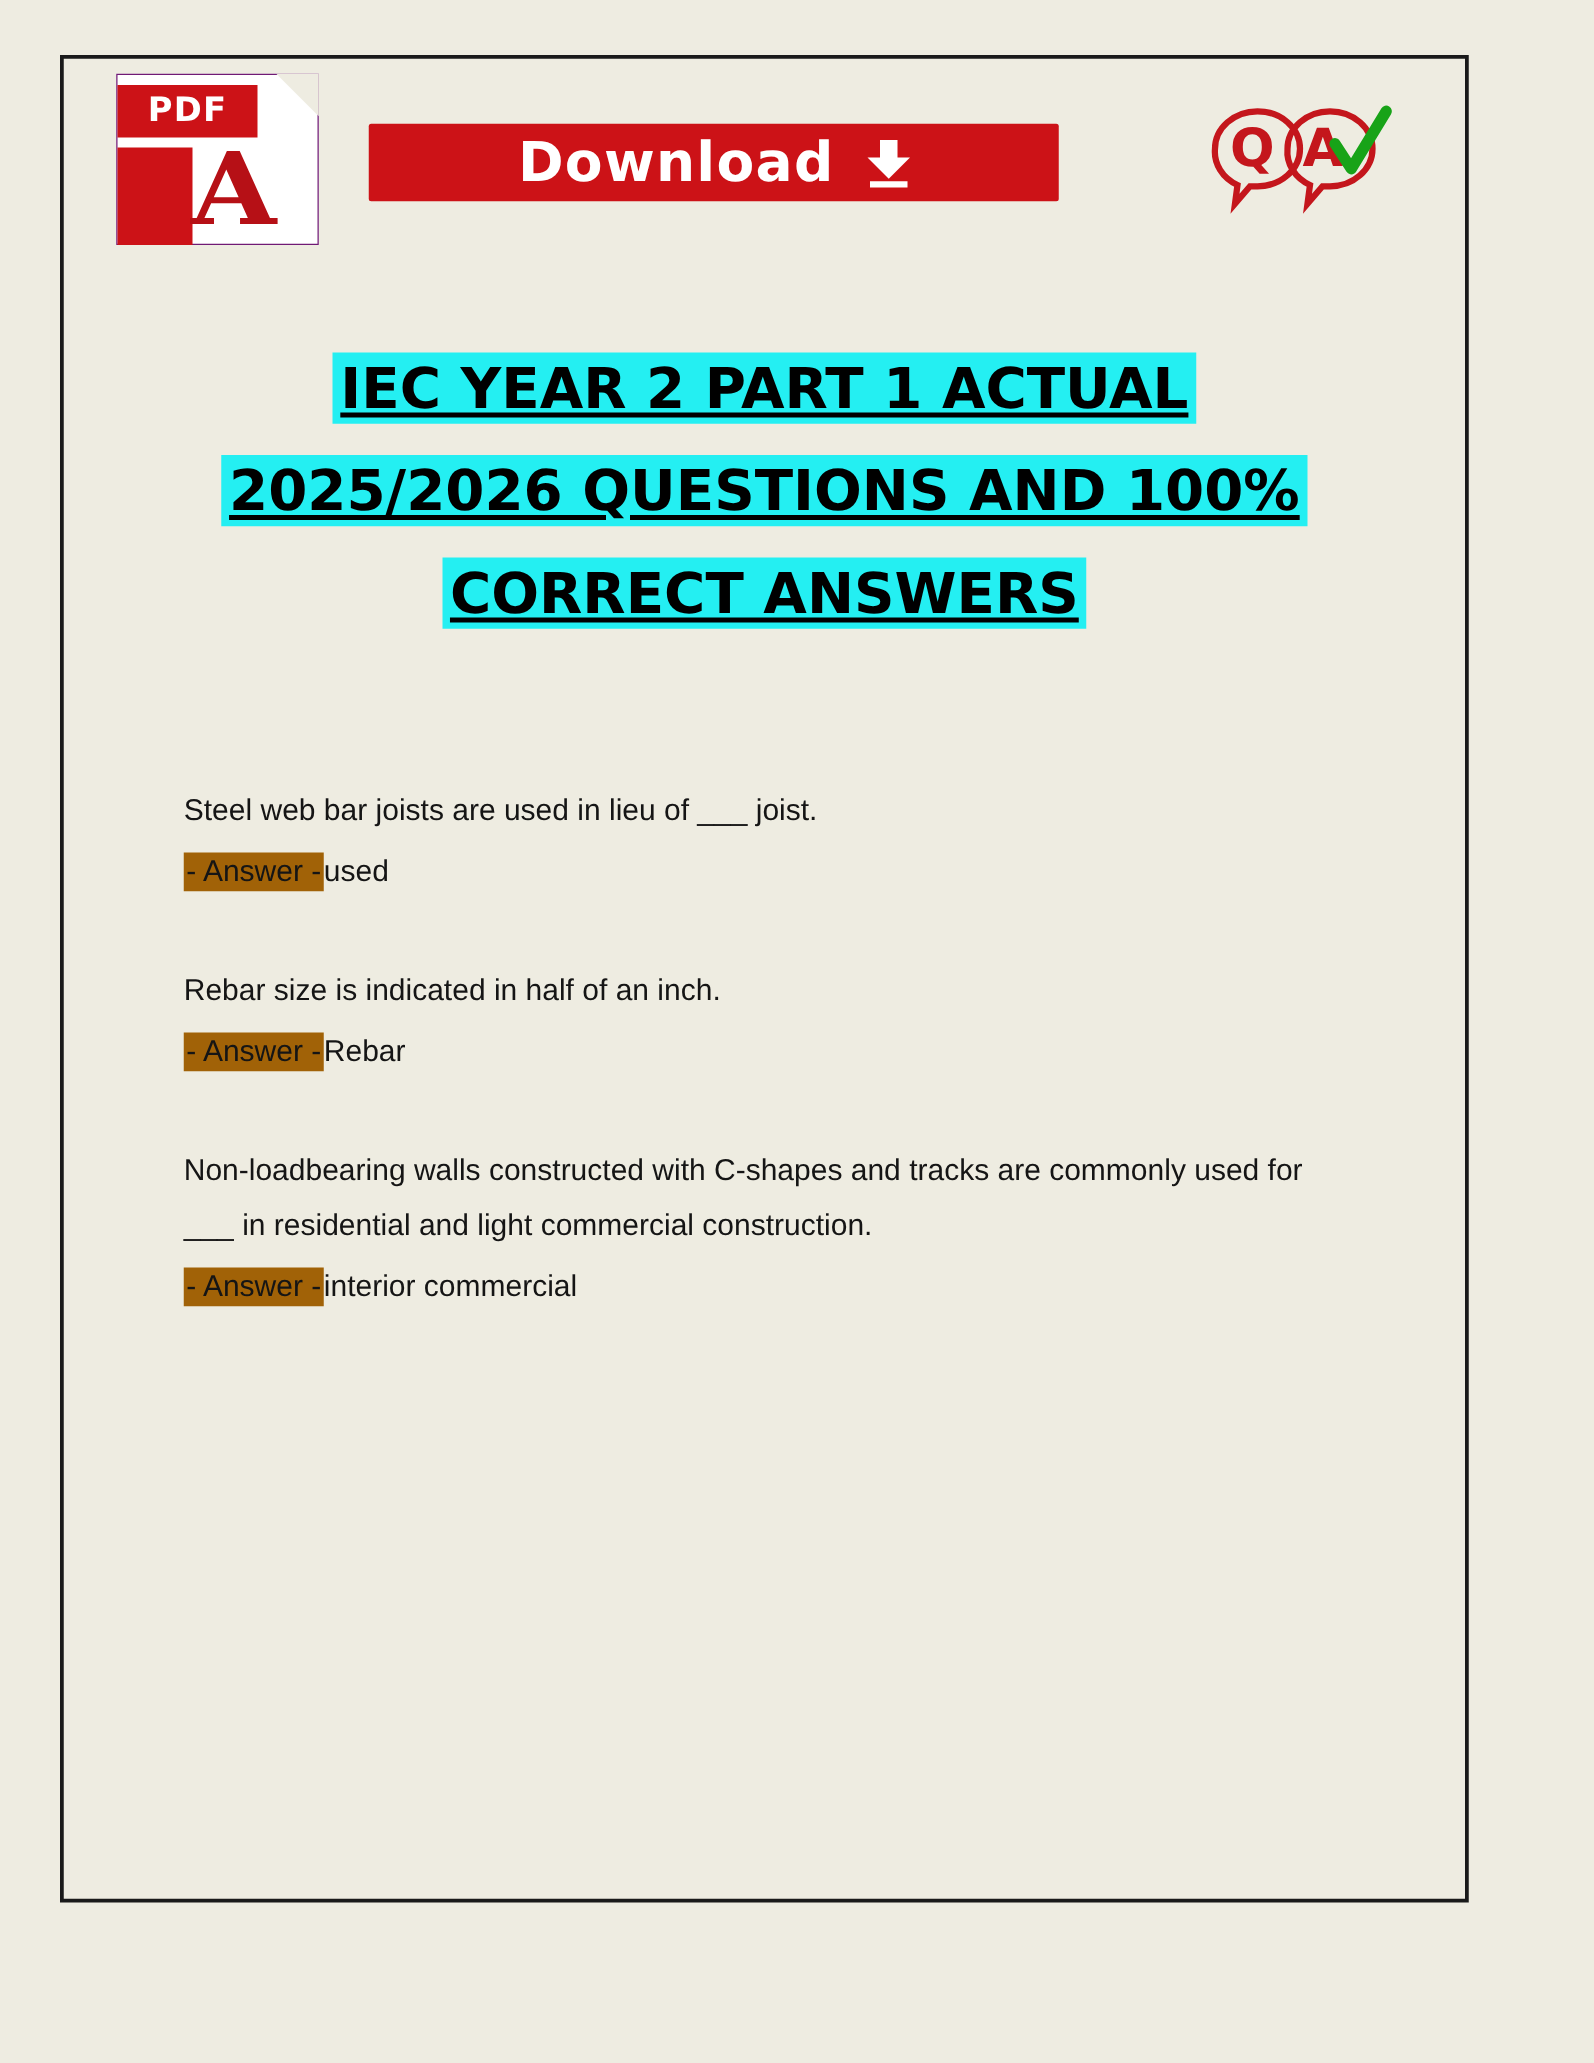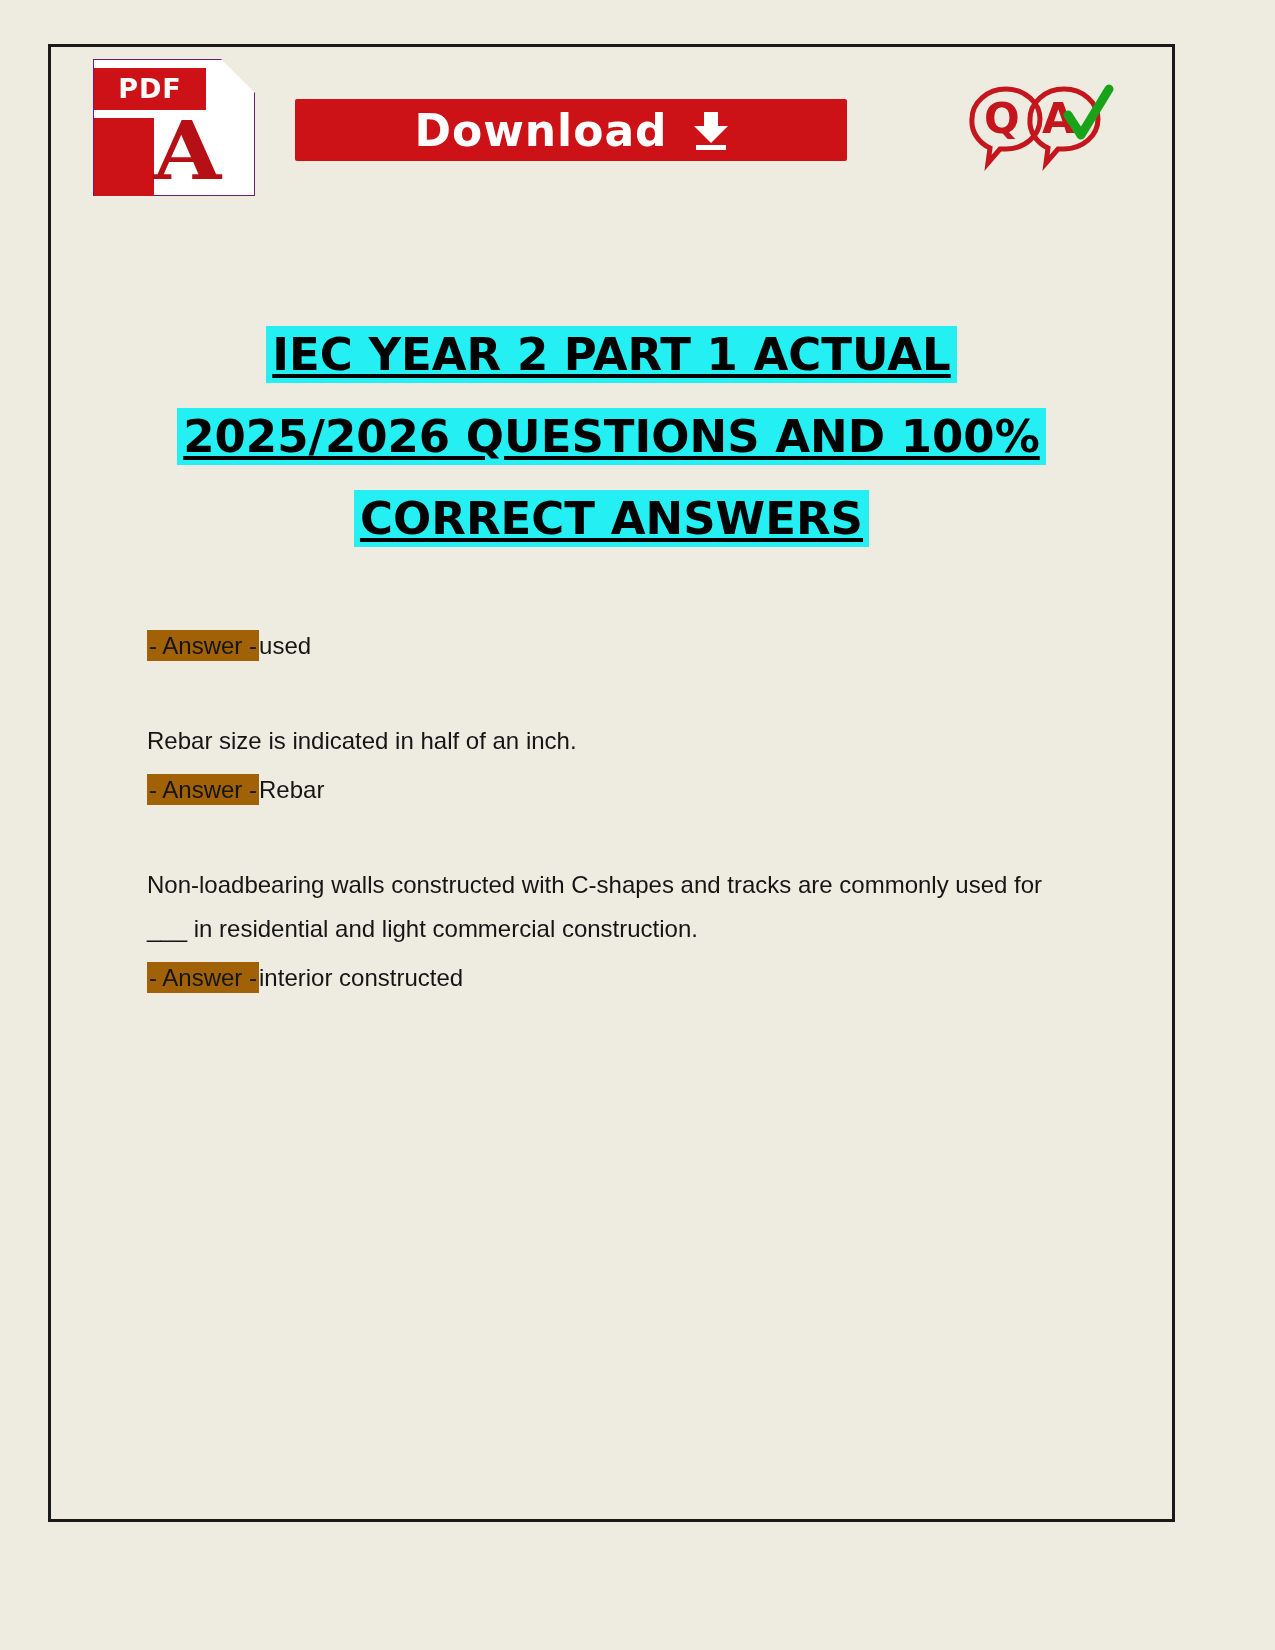--- a/index.html
+++ b/index.html
@@ -151,21 +151,20 @@
     width: 170px;
     height: 96px;
   }
   
   .title-block {
     position: absolute;
     left: 0;
     top: 236px;
     width: 100%;
     text-align: center;
-    margin-top: 44px;
   }
   .title-line {
     display: block;
     margin: 0 auto 26px auto;
     font-family: "DejaVu Sans", sans-serif;
     font-weight: bold;
     font-size: 45px;
     line-height: 56px;
     color: #000000;
     text-decoration: underline;
@@ -247,29 +246,30 @@
 
   <div class="title-block">
     <div class="title-line"><span>IEC YEAR 2 PART 1 ACTUAL</span></div>
     <div class="title-line"><span>2025/2026 QUESTIONS AND 100%</span></div>
     <div class="title-line"><span>CORRECT ANSWERS</span></div>
   </div>
 
   <div class="content">
 
     <div class="qa-item">
+      <p class="question">Steel web bar joists are used in lieu of ___ joist.</p>
       <p class="answer"><span class="tag">- Answer -</span><span>used</span></p>
     </div>
 
     <div class="qa-item">
       <p class="question">Rebar size is indicated in half of an inch.</p>
       <p class="answer"><span class="tag">- Answer -</span><span>Rebar</span></p>
     </div>
 
     <div class="qa-item">
       <p class="question">Non-loadbearing walls constructed with C-shapes and tracks are commonly used for ___ in residential and light commercial construction.</p>
-      <p class="answer"><span class="tag">- Answer -</span><span>interior constructed</span></p>
+      <p class="answer"><span class="tag">- Answer -</span><span>interior commercial</span></p>
     </div>
 
 
   </div>
 
 </div>
 
 </body></html>

